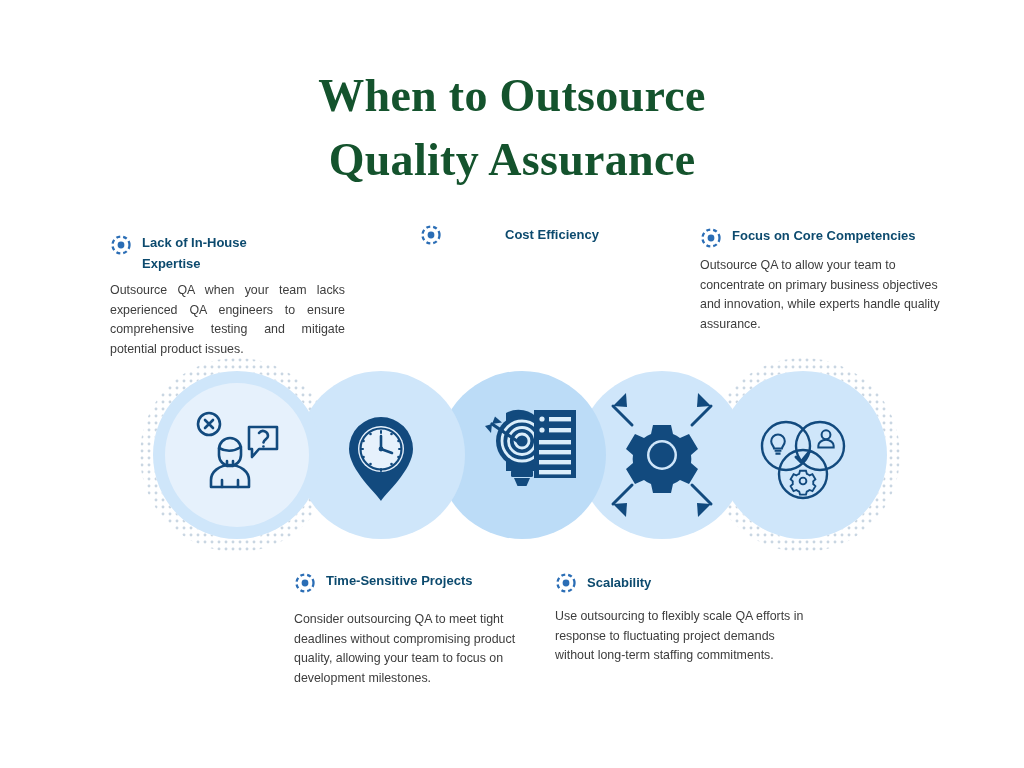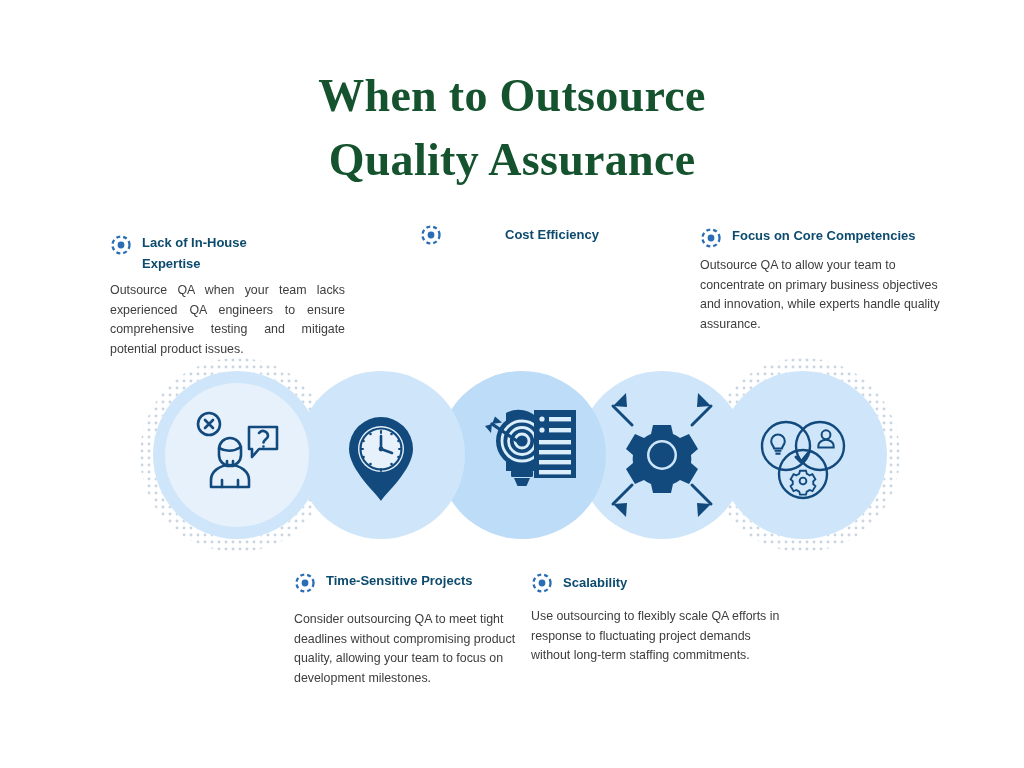--- a/index.html
+++ b/index.html
@@ -67,21 +67,21 @@
   #card-1 .card-title { width: 150px; }
   #card-2 { top: 222px; left: 420px; width: 258px; }
   #card-2 .card-head { align-items: center; }
   #card-2 .card-title { width: 200px; text-align: center; }
   #card-2 .card-body { margin-top: 16px; }
   #card-3 { top: 225px; left: 700px; width: 255px; }
   #card-3 .card-title { width: 185px; }
   #card-4 { top: 570px; left: 294px; width: 240px; }
   #card-4 .card-title { width: 150px; }
   #card-4 .card-body { margin-top: 16px; }
-  #card-5 { top: 570px; left: 531px; width: 250px; }
+  #card-5 { top: 570px; left: 555px; width: 250px; }
   #card-5 .card-head { align-items: center; }
   #card-5 .card-title { width: 165px; }
   #card-5 .card-body { margin-top: 13px; }
 
   
   .band {
     position: absolute;
     top: 358px;
     left: 140px;
     width: 760px;

